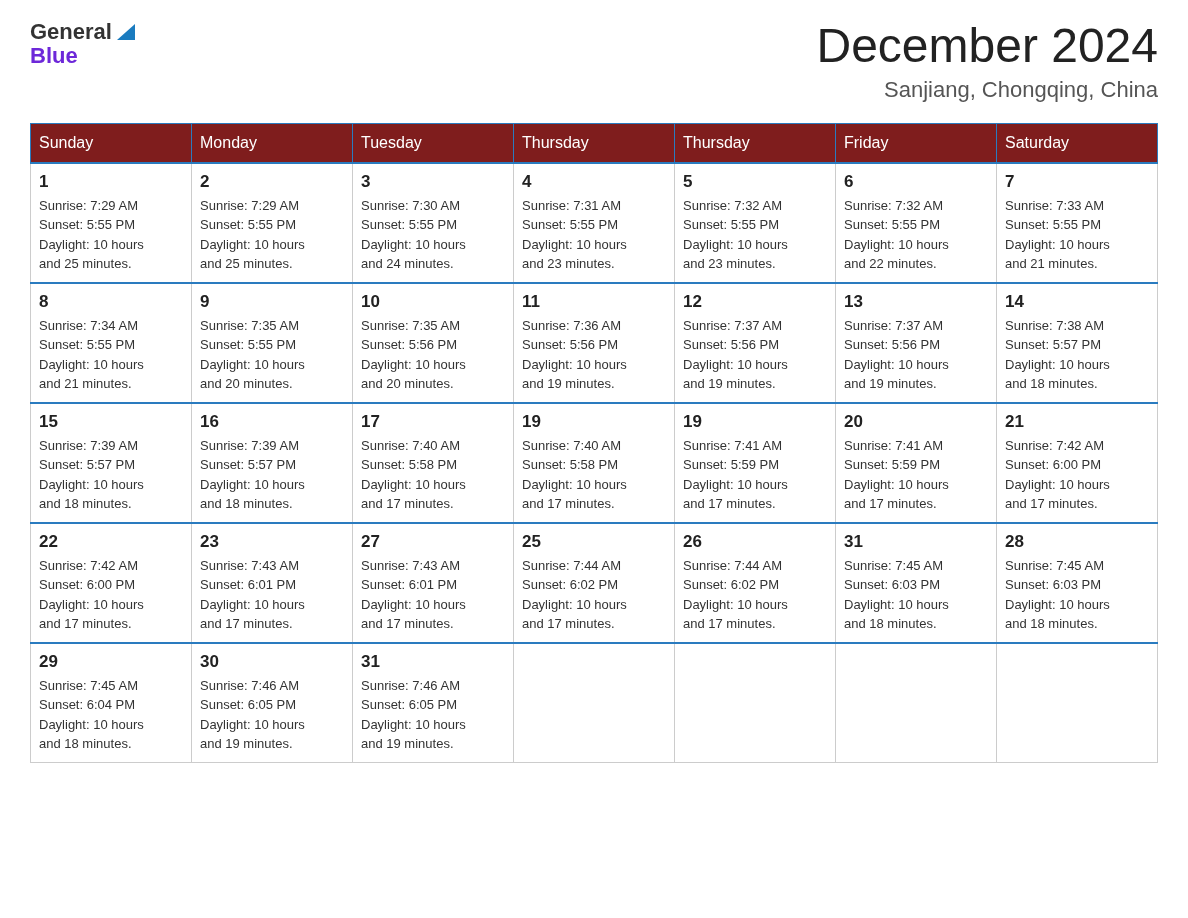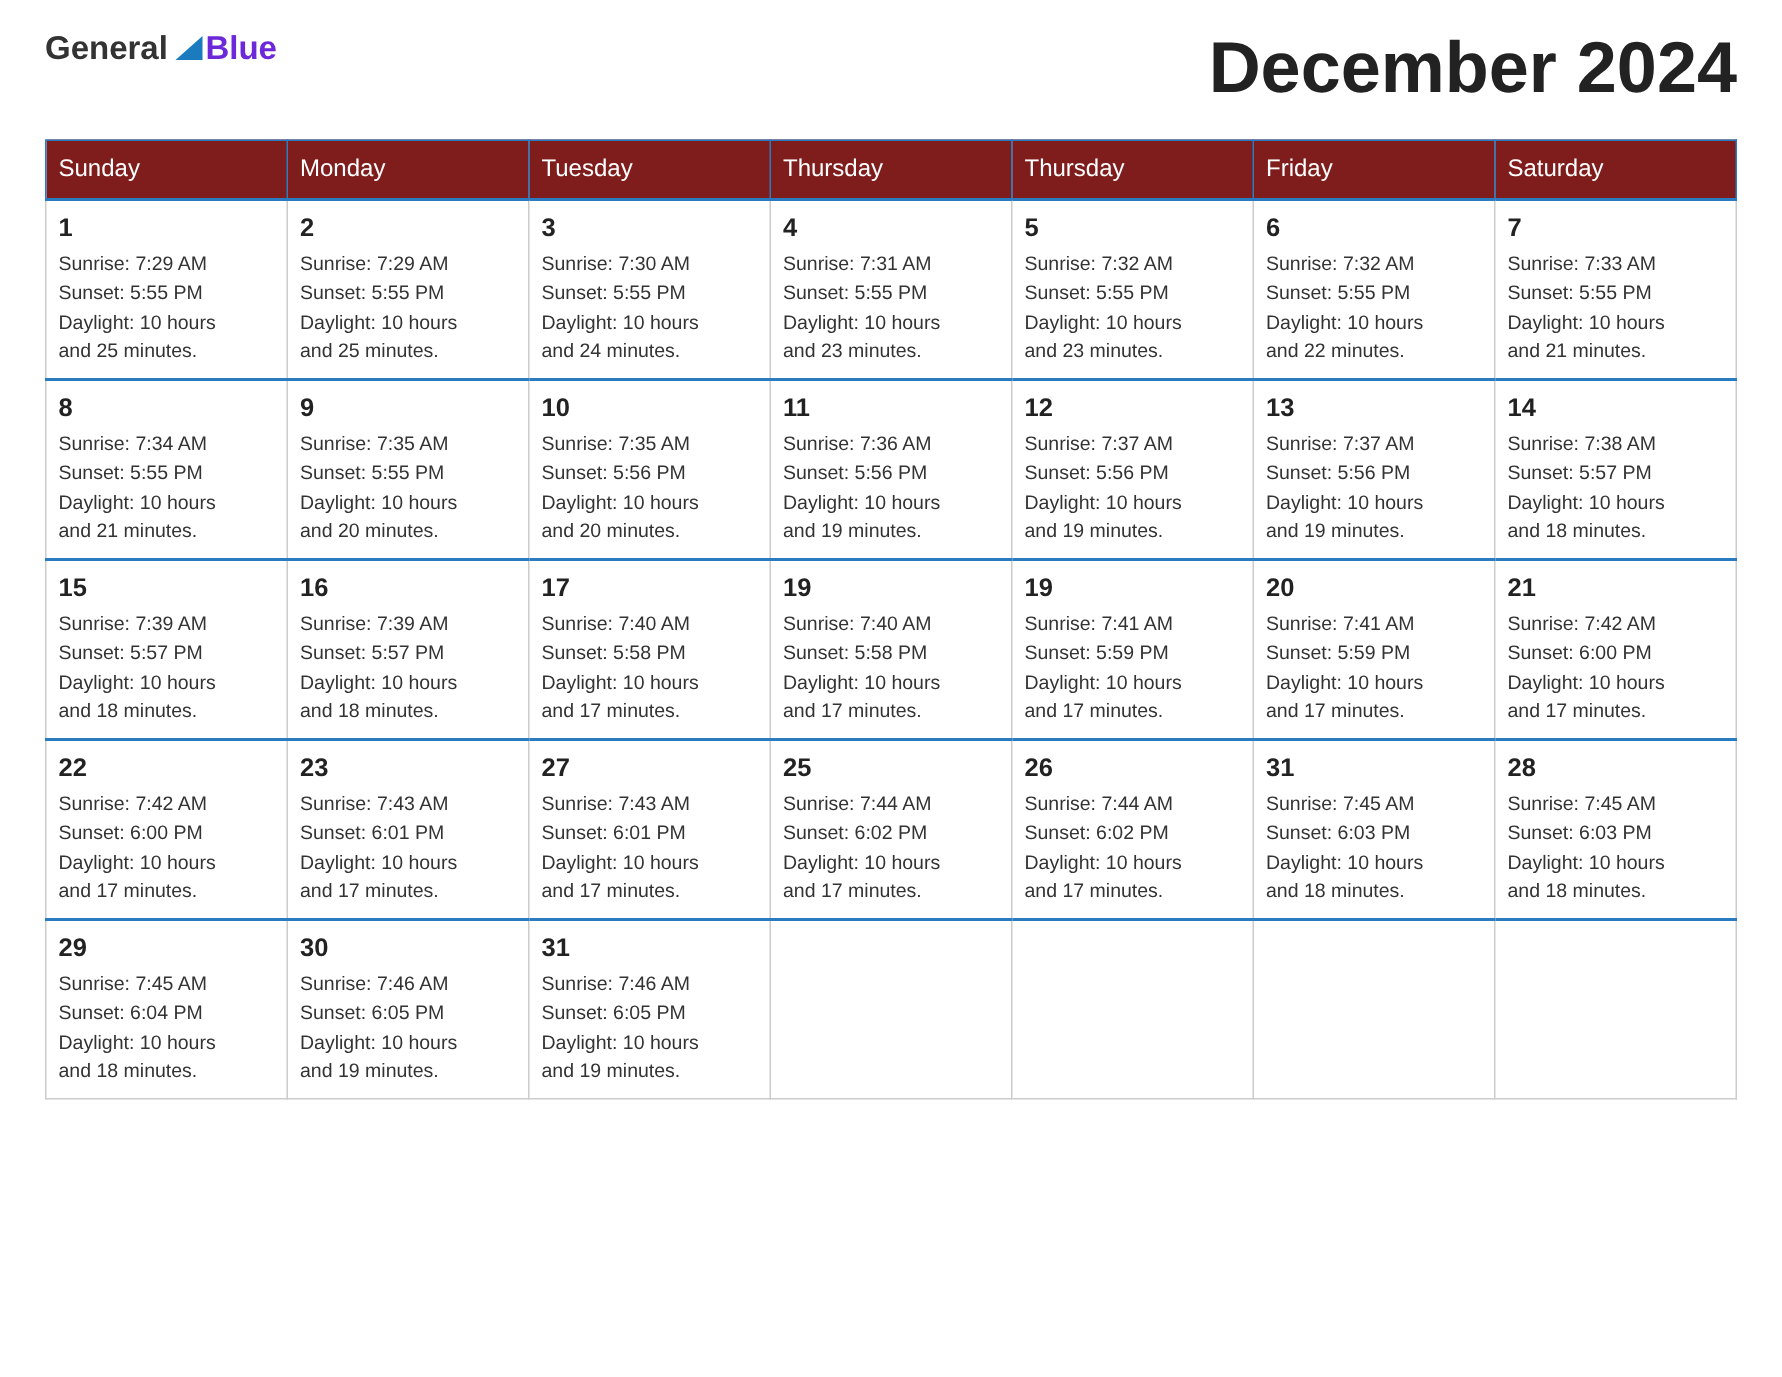--- a/index.html
+++ b/index.html
@@ -29,21 +29,21 @@
     .logo-text-blue {
       font-size: 22px;
       font-weight: bold;
       color: #6d28d9;
     }
     .title-area {
       text-align: right;
     }
     .calendar-title {
       font-size: 48px;
-      font-weight: bold;
+      font-weight: normal;
       color: #222;
       line-height: 1.1;
     }
     .calendar-subtitle {
       font-size: 22px;
       color: #555;
       margin-top: 4px;
     }
     .calendar-table {
       width: 100%;
@@ -85,32 +85,33 @@
     }
     .week-row td {
       border-top: 2px solid #2a7bbf;
     }
   </style>
 </head>
 <body>
 
 <div class="header-area">
   <div class="logo">
-    <div style="display:flex; flex-direction:row; line-height:1.1;">
+    <div style="display:flex; flex-direction:column; line-height:1.1;">
       <div style="display:flex; align-items:center;">
         <span class="logo-text-general">General</span>
         <svg width="22" height="22" viewBox="0 0 22 22" style="margin-left:3px; margin-top:-2px;">
           <polygon points="2,20 20,4 20,20" fill="#1a7bbf"></polygon>
         </svg>
       </div>
       <span class="logo-text-blue">Blue</span>
     </div>
   </div>
   <div class="title-area">
     <div class="calendar-title">December 2024</div>
+    <div class="calendar-subtitle">Sanjiang, Chongqing, China</div>
   </div>
 </div>
 
 <table class="calendar-table">
   <thead>
     <tr>
     <th>Sunday</th>
         <th>Monday</th>
         <th>Tuesday</th>
         <th>Thursday</th>

